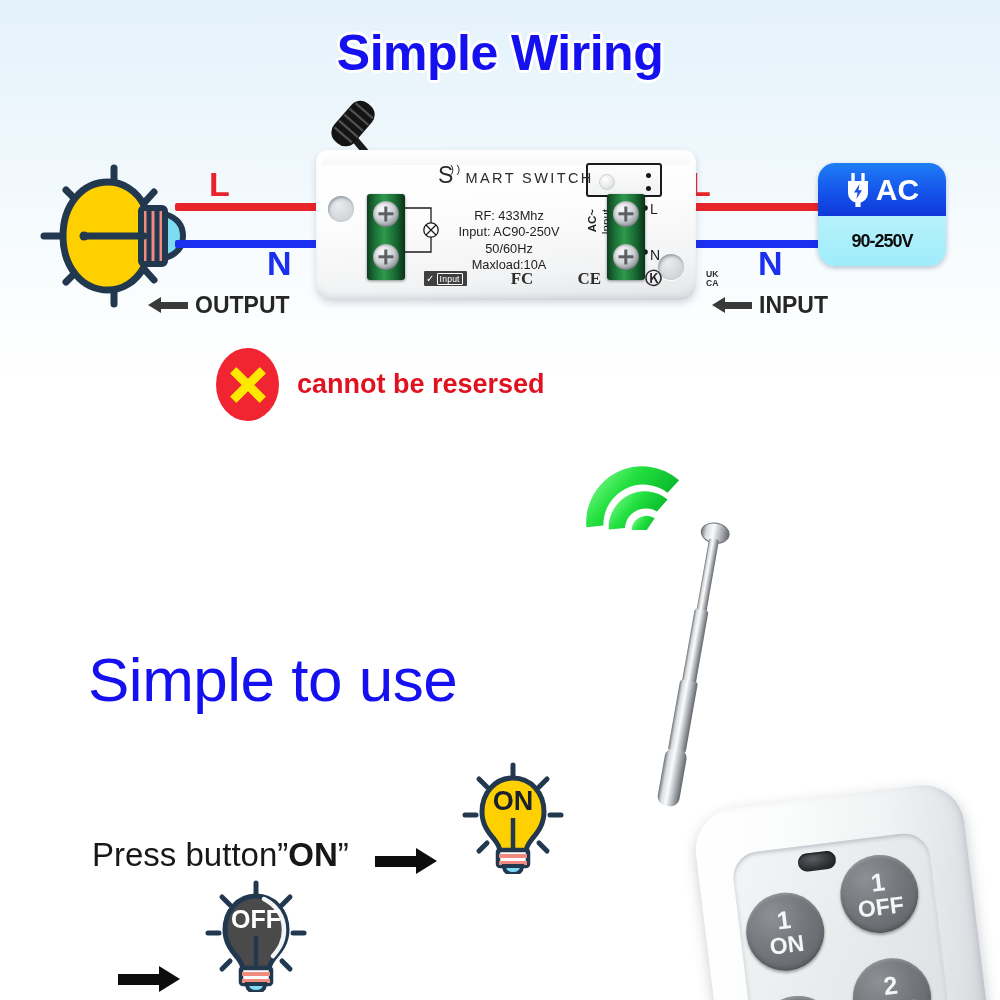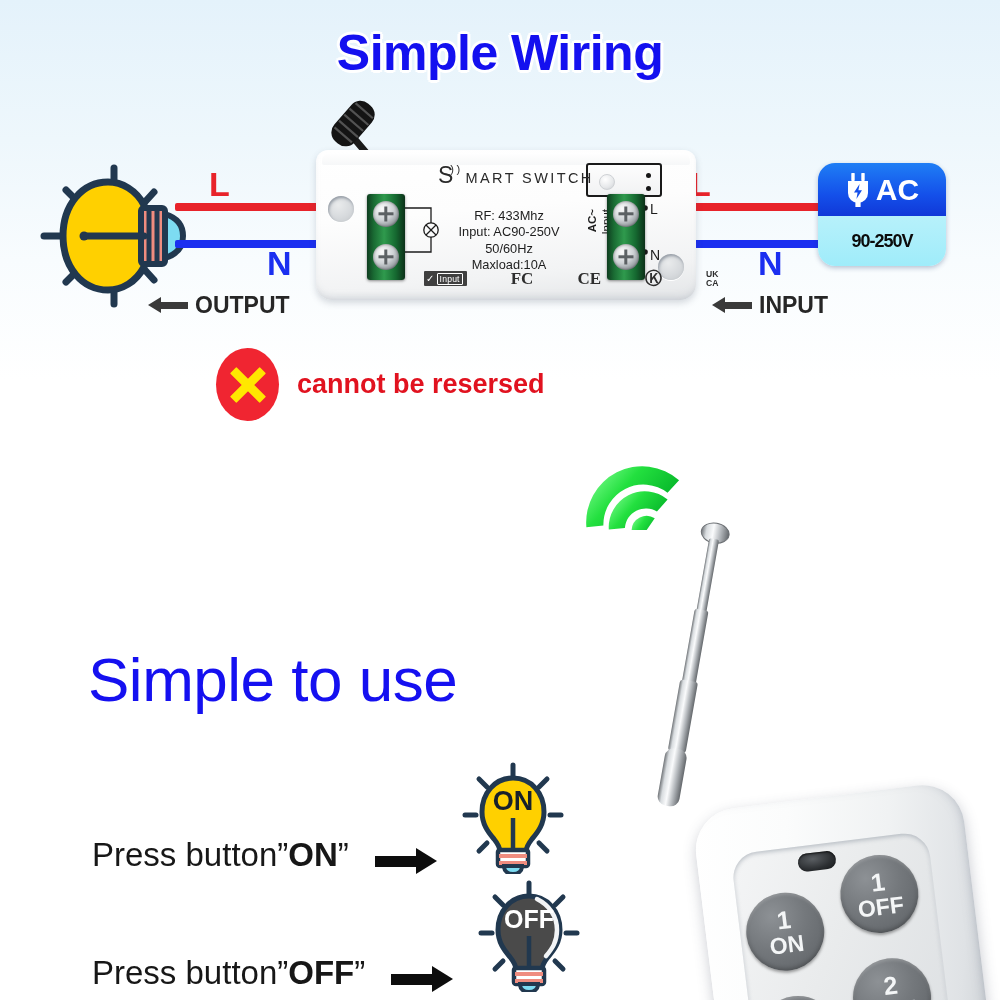--- a/index.html
+++ b/index.html
@@ -427,21 +427,20 @@
       <rect x="39" y="88" width="30" height="16" rx="2" fill="#fff" stroke="#21384f" stroke-width="4.5"></rect>
       <line x1="40" y1="94" x2="68" y2="94" stroke="#ef8c7f" stroke-width="4"></line>
       <line x1="40" y1="101" x2="68" y2="101" stroke="#ef8c7f" stroke-width="4"></line>
       <path d="M45 104 H63 C63 110 58 112 54 112 C50 112 45 110 45 104 Z" fill="#7ddcf2" stroke="#21384f" stroke-width="4"></path>
       <line x1="54" y1="56" x2="54" y2="88" stroke="#21384f" stroke-width="4.5"></line>
       <text x="54" y="48" text-anchor="middle" font-family="Liberation Sans, sans-serif" font-size="27" font-weight="bold" fill="#17202c">ON</text>
     </svg>
   </div>
 
   <div class="abs press-row" style="left:92px; top:880px;">
-    <div class="press-text"><span>Press button”</span><b>OFF</b><span>”</span></div>
     <div class="press-arrow"></div>
     <svg class="smallbulb" viewBox="0 0 108 112">
       <g stroke="#21384f" stroke-width="5" stroke-linecap="round">
         <line x1="54" y1="3" x2="54" y2="14"></line>
         <line x1="20" y1="17" x2="28" y2="25"></line>
         <line x1="88" y1="17" x2="80" y2="25"></line>
         <line x1="6" y1="53" x2="17" y2="53"></line>
         <line x1="102" y1="53" x2="91" y2="53"></line>
         <line x1="20" y1="89" x2="28" y2="81"></line>
         <line x1="88" y1="89" x2="80" y2="81"></line>

